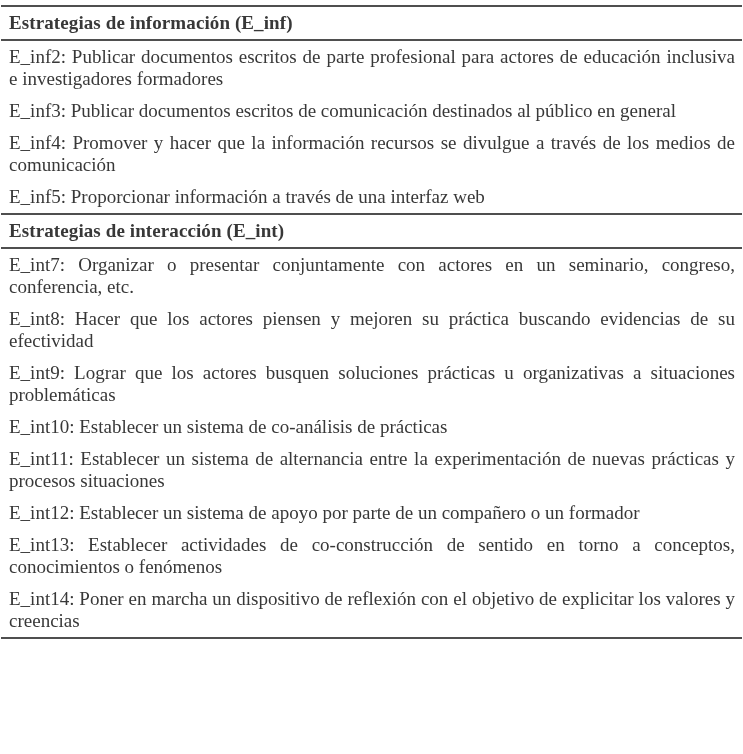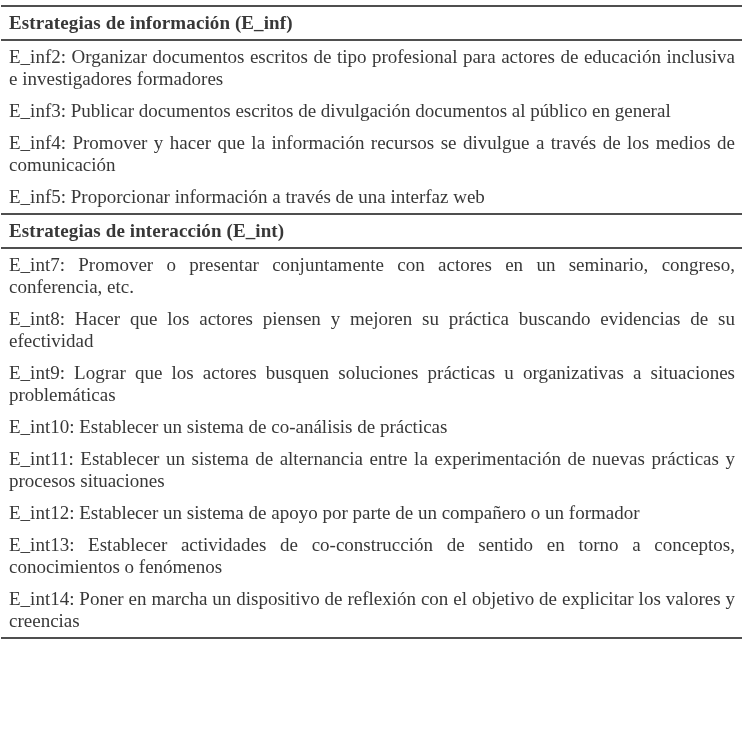--- a/index.html
+++ b/index.html
@@ -44,32 +44,32 @@
 <body>
 
 <div class="table">
 
   <div class="rule"></div>
 
   <div class="section-header">Estrategias de información (E_inf)</div>
 
   <div class="rule"></div>
 
-  <div class="row">E_inf2: Organizar documentos escritos de tipo profesional para actores de educación inclusiva e investigadores formadores</div>
-  <div class="row">E_inf3: Publicar documentos escritos de divulgación documentos al público en general</div>
+  <div class="row">E_inf2: Publicar documentos escritos de parte profesional para actores de educación inclusiva e investigadores formadores</div>
+  <div class="row">E_inf3: Publicar documentos escritos de comunicación destinados al público en general</div>
   <div class="row">E_inf4: Promover y hacer que la información recursos se divulgue a través de los medios de comunicación</div>
   <div class="row">E_inf5: Proporcionar información a través de una interfaz web</div>
 
   <div class="rule"></div>
 
   <div class="section-header">Estrategias de interacción (E_int)</div>
 
   <div class="rule"></div>
 
-  <div class="row">E_int7: Promover o presentar conjuntamente con actores en un seminario, congreso, conferencia, etc.</div>
+  <div class="row">E_int7: Organizar o presentar conjuntamente con actores en un seminario, congreso, conferencia, etc.</div>
   <div class="row">E_int8: Hacer que los actores piensen y mejoren su práctica buscando evidencias de su efectividad</div>
   <div class="row">E_int9: Lograr que los actores busquen soluciones prácticas u organizativas a situaciones problemáticas</div>
   <div class="row">E_int10: Establecer un sistema de co-análisis de prácticas</div>
   <div class="row">E_int11: Establecer un sistema de alternancia entre la experimentación de nuevas prácticas y procesos situaciones</div>
   <div class="row">E_int12: Establecer un sistema de apoyo por parte de un compañero o un formador</div>
   <div class="row">E_int13: Establecer actividades de co-construcción de sentido en torno a conceptos, conocimientos o fenómenos</div>
   <div class="row">E_int14: Poner en marcha un dispositivo de reflexión con el objetivo de explicitar los valores y creencias</div>
 
   <div class="rule"></div>
 

